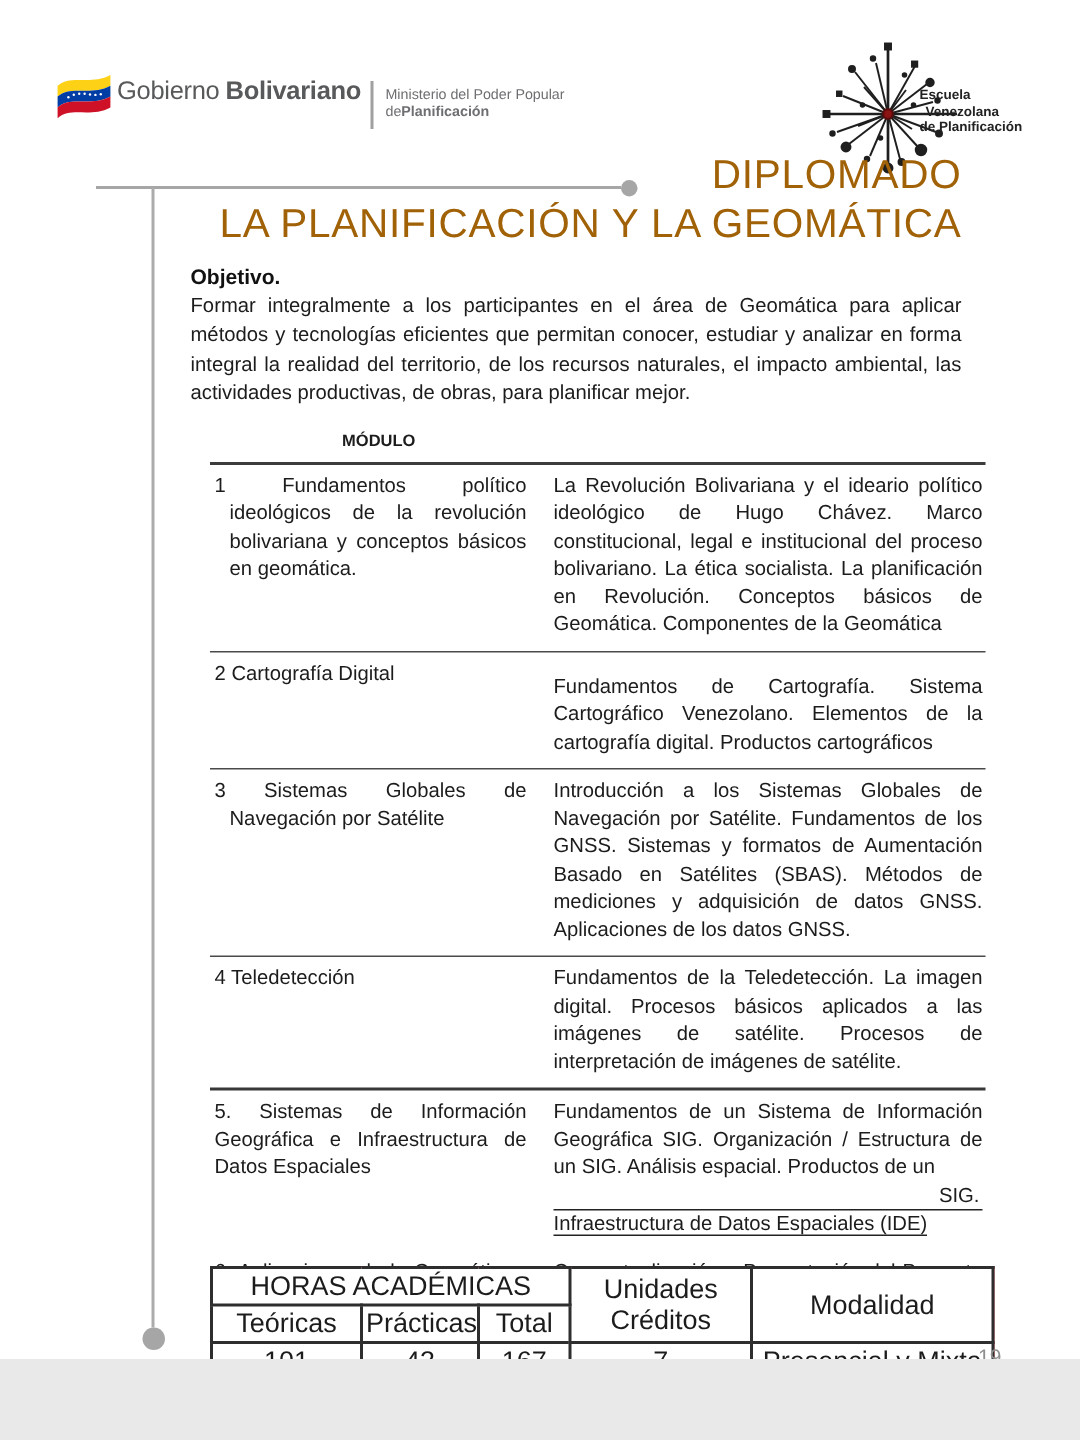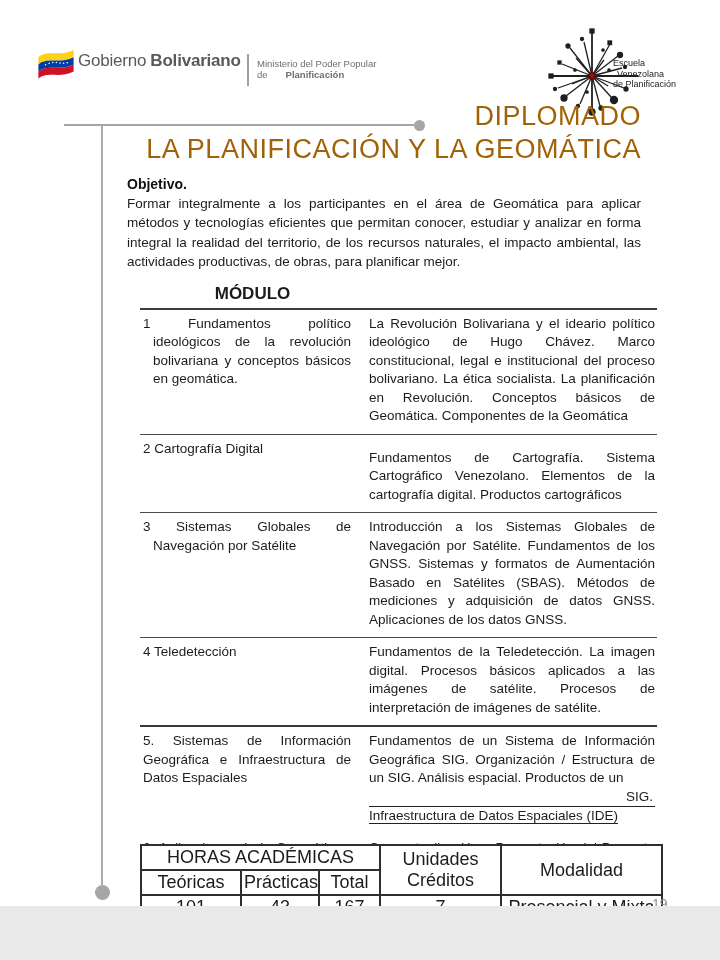--- a/index.html
+++ b/index.html
@@ -9,44 +9,44 @@
     background:#ffffff; overflow:hidden;
     font-family:"Liberation Sans", sans-serif; color:#1c1c1c;
   }
   
   .gov-logo { position:absolute; left:36px; top:40px; }
   .flag-svg { position:absolute; left:0; top:4px; }
   .gov-text { position:absolute; left:42px; top:12px; font-size:17px; line-height:17px; color:#58595b; letter-spacing:-0.2px; white-space:nowrap; }
   .gov-text b { margin-left:4px; }
   .gov-divider { position:absolute; left:211px; top:14px; width:2px; height:32px; background:#a0a0a0; }
   .ministry-text { position:absolute; left:221px; top:18px; font-size:9.5px; line-height:11px; color:#6d6e71; white-space:nowrap; }
-  .ministry-text b { margin-left:18px; }
+  .ministry-text b { margin-left:0; }
   .school-logo { position:absolute; left:542px; top:26px; width:160px; height:106px; }
-  .school-text { position:absolute; left:71px; top:32px; font-size:9px; font-weight:normal; line-height:10.5px; color:#222; white-space:nowrap; }
+  .school-text { position:absolute; left:71px; top:32px; font-size:9px; font-weight:bold; line-height:10.5px; color:#222; white-space:nowrap; }
   .school-text .st2 { padding-left:4px; }
   
   .deco-hline { position:absolute; left:64px; top:124px; width:350px; height:2px; background:#a6a6a6; }
   .deco-vline { position:absolute; left:101px; top:125px; width:2px; height:760px; background:#ababab; }
   .deco-dot-top { position:absolute; left:414px; top:120px; width:11px; height:11px; border-radius:50%; background:#a6a6a6; }
   .deco-dot-bottom { position:absolute; left:95px; top:885px; width:15px; height:15px; border-radius:50%; background:#a6a6a6; }
   
   .title-block { position:absolute; right:79px; top:100px; text-align:right; color:#a16207; letter-spacing:0.5px; }
   .title-line1 { font-size:27px; line-height:33px; }
   .title-line2 { font-size:27px; line-height:33px; white-space:nowrap; }
   
   .objective { position:absolute; left:127px; top:176px; width:514px; }
   .objective-heading { font-size:14px; font-weight:bold; color:#111; margin-bottom:2px; }
   .objective-body { font-size:13.5px; line-height:19.4px; text-align:justify; color:#1c1c1c; }
   
   .ctable { position:absolute; left:140px; top:285px; width:517px; font-size:13.5px; line-height:18.5px; }
   .crow { display:grid; grid-template-columns:225px 1fr; }
   .crow.chead { border-bottom:2px solid #3c3c3c; }
   .crow.bb { border-bottom:1.5px solid #4a4a4a; }
   .crow.bb2 { border-bottom:2px solid #383838; }
-  .th { font-weight:bold; text-align:center; padding-bottom:4px; font-size:17px; }
+  .th { font-weight:bold; text-align:center; padding-bottom:4px; font-size:11px; }
   .ccell-l { padding:5px 14px 8px 3px; text-align:justify; }
   .ccell-r { padding:5px 2px 8px 4px; text-align:justify; }
   .hang { padding-left:13px; text-indent:-10px; }
   .padtop { padding-top:14px; }
   .ul-full { border-bottom:1.5px solid #222; text-align:right; padding-right:2px; }
   .ul-text { border-bottom:1.5px solid #222; }
   
   .htable { position:absolute; left:140px; top:844px; width:521px; border-collapse:collapse; background:#ef4444; font-size:18px; table-layout:fixed; }
   .htable td { border:2px solid #2e2e2e; text-align:center; padding:1px 2px; height:17px; background:#fff; }
   

